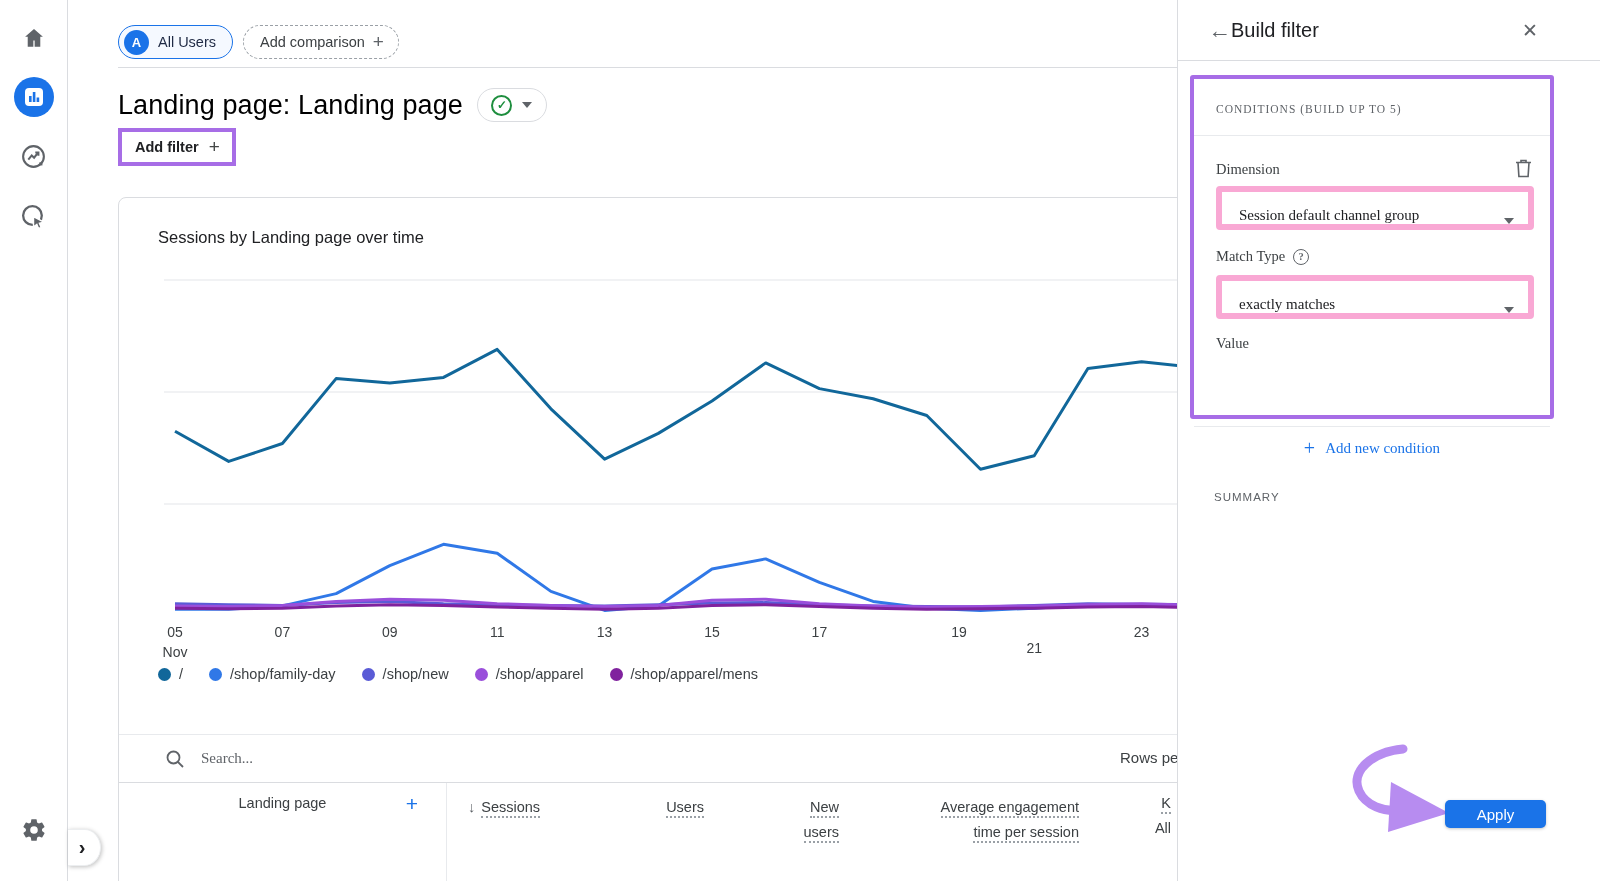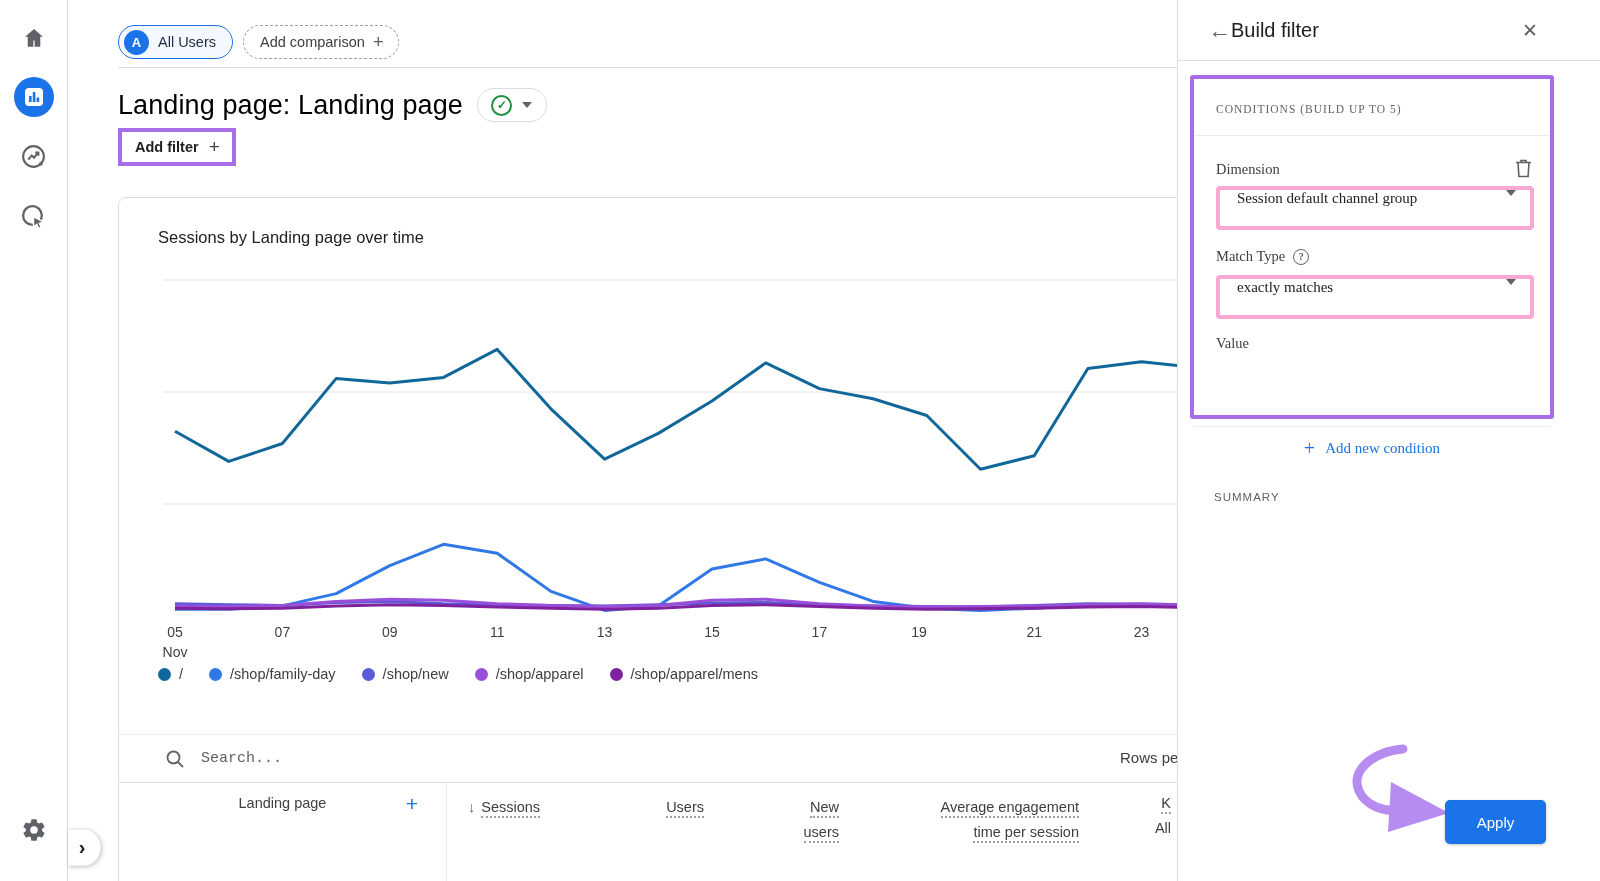--- a/index.html
+++ b/index.html
@@ -41,21 +41,21 @@
   .chart-title { position:absolute; left:39px; top:30px; font-size:16.5px; color:#202124; }
   .chart-svg { position:absolute; left:0; top:0; width:1100px; height:423px; }
   .x-axis { position:absolute; left:0; top:424px; width:1100px; height:44px; }
   .x-tick { position:absolute; top:0; transform:translateX(-50%); font-size:14px; color:#3c4043; text-align:center; line-height:20px; }
   .legend { position:absolute; left:39px; top:468px; display:flex; align-items:center; gap:26px; }
   .legend-item { display:flex; align-items:center; gap:8px; font-size:14.5px; color:#3c4043; }
   .legend-dot { width:13px; height:13px; border-radius:50%; }
   .card-div1 { position:absolute; left:0; top:536px; width:1100px; height:1px; background:#e8eaed; }
   .search-row { position:absolute; left:0; top:537px; width:1100px; height:47px; display:flex; align-items:center; }
   .search-icon { margin-left:46px; }
-  .search-input { border:none; outline:none; font-size:15px; color:#1d4ed8; margin-left:16px; width:400px; font-family:Liberation Mono, monospace; }
+  .search-input { border:none; outline:none; font-size:15px; color:#1d4ed8; margin-left:16px; width:400px; font-family:Liberation Serif, serif; }
   .search-input::placeholder { color:#5f6368; }
   .rows-per { position:absolute; left:1001px; top:14px; font-size:15px; color:#3c4043; white-space:nowrap; }
   .thead { position:absolute; left:0; top:584px; width:1100px; height:116px; border-top:1px solid #dadce0; font-size:14.5px; color:#3c4043; }
   .col-sep { position:absolute; left:327px; top:0; width:1px; height:116px; background:#e8eaed; }
   .th-dim { position:absolute; left:0; top:12px; width:327px; display:flex; align-items:center; justify-content:center; gap:0; }
   .th-dim .plus { position:absolute; right:28px; color:#1a73e8; font-size:21px; top:-3px; cursor:pointer; }
   .th { position:absolute; text-align:right; line-height:25px; cursor:pointer; }
   .th u, .th-dim u, .underlined { text-decoration:none; border-bottom:2px dotted #9aa0a6; padding-bottom:1px; }
   .sort-arrow { color:#5f6368; margin-right:6px; }
 
@@ -64,32 +64,32 @@
   .panel-head { position:absolute; left:0; top:0; width:423px; height:60px; display:flex; align-items:center; }
   .back-arrow { margin-left:30px; font-size:23px; color:#5f6368; cursor:pointer; }
   .panel-title { font-size:20px; color:#202124; }
   .close-x { position:absolute; right:63px; font-size:19px; color:#5f6368; cursor:pointer; }
   .panel-div { position:absolute; left:0; top:60px; width:423px; height:1px; background:#dadce0; }
 
   .cond-box { position:absolute; left:12px; top:75px; width:364px; height:344px; border:4px solid #a76de6; border-radius:3px; background:#fff;font-family:Liberation Serif, serif; }
   .cond-title { position:absolute; left:22px; top:24px; font-size:11.5px; letter-spacing:1px; color:#5f6368; font-weight:500; }
   .cond-div1 { position:absolute; left:0; top:56px; width:356px; height:1px; background:#e8eaed; }
   .fld-label { position:absolute; left:22px; font-size:14.5px; color:#3c4043; display:flex; align-items:center; gap:8px; }
-  .dd { position:absolute; left:22px; width:318px; height:44px; border:4px solid #f9a8d4; border-radius:4px; display:flex; align-items:flex-start; padding:0 14px 0 17px; font-size:15px; color:#202124; cursor:pointer; background:#fff; }
+  .dd { position:absolute; left:22px; width:318px; height:44px; border:6px solid #f9a8d4; border-radius:4px; display:flex; align-items:flex-end; padding:0 14px 0 17px; font-size:15px; color:#202124; cursor:pointer; background:#fff; }
   .dd .dd-val { flex:1; }
   .trash { position:absolute; right:18px; top:80px; cursor:pointer; }
   .help { width:16px; height:16px; border:1.5px solid #5f6368; border-radius:50%; font-size:10.5px; color:#5f6368; display:flex; align-items:center; justify-content:center; font-weight:bold; }
   .cond-div2 { position:absolute; left:0; top:347px; width:356px; height:1px; background:#e8eaed; }
   .add-cond { position:absolute; left:0; top:358px; width:356px; display:flex; align-items:center; justify-content:center; gap:10px; color:#1a73e8; font-size:15px; cursor:pointer; }
   .add-cond .plus { font-size:20px; }
 
   .summary-label { position:absolute; left:36px; top:491px; font-size:11.5px; letter-spacing:1px; color:#5f6368; font-weight:500; }
   .summary-box { position:absolute; left:13px; top:518px; width:363px; height:59px; border:1.5px solid #1a73e8; border-radius:10px; color:#1a73e8; font-size:15.5px; font-weight:500; line-height:20px; padding:9px 14px 0 23px; }
 
-  .apply-btn { position:absolute; left:267px; top:800px; width:101px; height:44px; background:#1a73e8; color:#fff; font-size:15px; font-weight:500; border:none; border-radius:5px; display:flex; align-items:center; justify-content:center; cursor:pointer; box-shadow:0 1px 3px rgba(60,64,67,.3); font-family:"Liberation Sans",sans-serif; }
+  .apply-btn { position:absolute; left:267px; top:800px; width:101px; height:28px; background:#1a73e8; color:#fff; font-size:15px; font-weight:500; border:none; border-radius:5px; display:flex; align-items:center; justify-content:center; cursor:pointer; box-shadow:0 1px 3px rgba(60,64,67,.3); font-family:"Liberation Sans",sans-serif; }
   .arrow-svg { position:absolute; left:0; top:0; width:423px; height:881px; pointer-events:none; }
 </style>
 </head>
 <body>
 
 <div class="screen">
 
   <nav class="sidebar">
     <div class="side-icon" style="top:18px">
       <svg width="26" height="26" viewBox="0 0 24 24">
@@ -171,22 +171,22 @@
         </svg>
 
       <div class="x-axis">
         <div class="x-tick" style="left: 56px;"><span>05</span><br><span>Nov</span></div>
         <div class="x-tick" style="left: 163.4px;">07</div>
         <div class="x-tick" style="left: 270.8px;">09</div>
         <div class="x-tick" style="left: 378.2px;">11</div>
         <div class="x-tick" style="left: 485.6px;">13</div>
         <div class="x-tick" style="left: 593px;">15</div>
         <div class="x-tick" style="left: 700.4px;">17</div>
-        <div class="x-tick" style="left: 800px;">19</div>
-        <div class="x-tick" style="left: 915.2px;">21</div>
+        <div class="x-tick" style="left: 840px;">19</div>
+        <div class="x-tick" style="left: 915.2px; margin-top: 16px;">21</div>
         <div class="x-tick" style="left: 1022.6px;">23</div>
       </div>
 
       <div class="legend">
         <div class="legend-item">
             <span class="legend-dot" style="background: rgb(17, 103, 154);"></span>
             <span>/</span>
           </div>
         <div class="legend-item">
             <span class="legend-dot" style="background: rgb(48, 120, 231);"></span>

